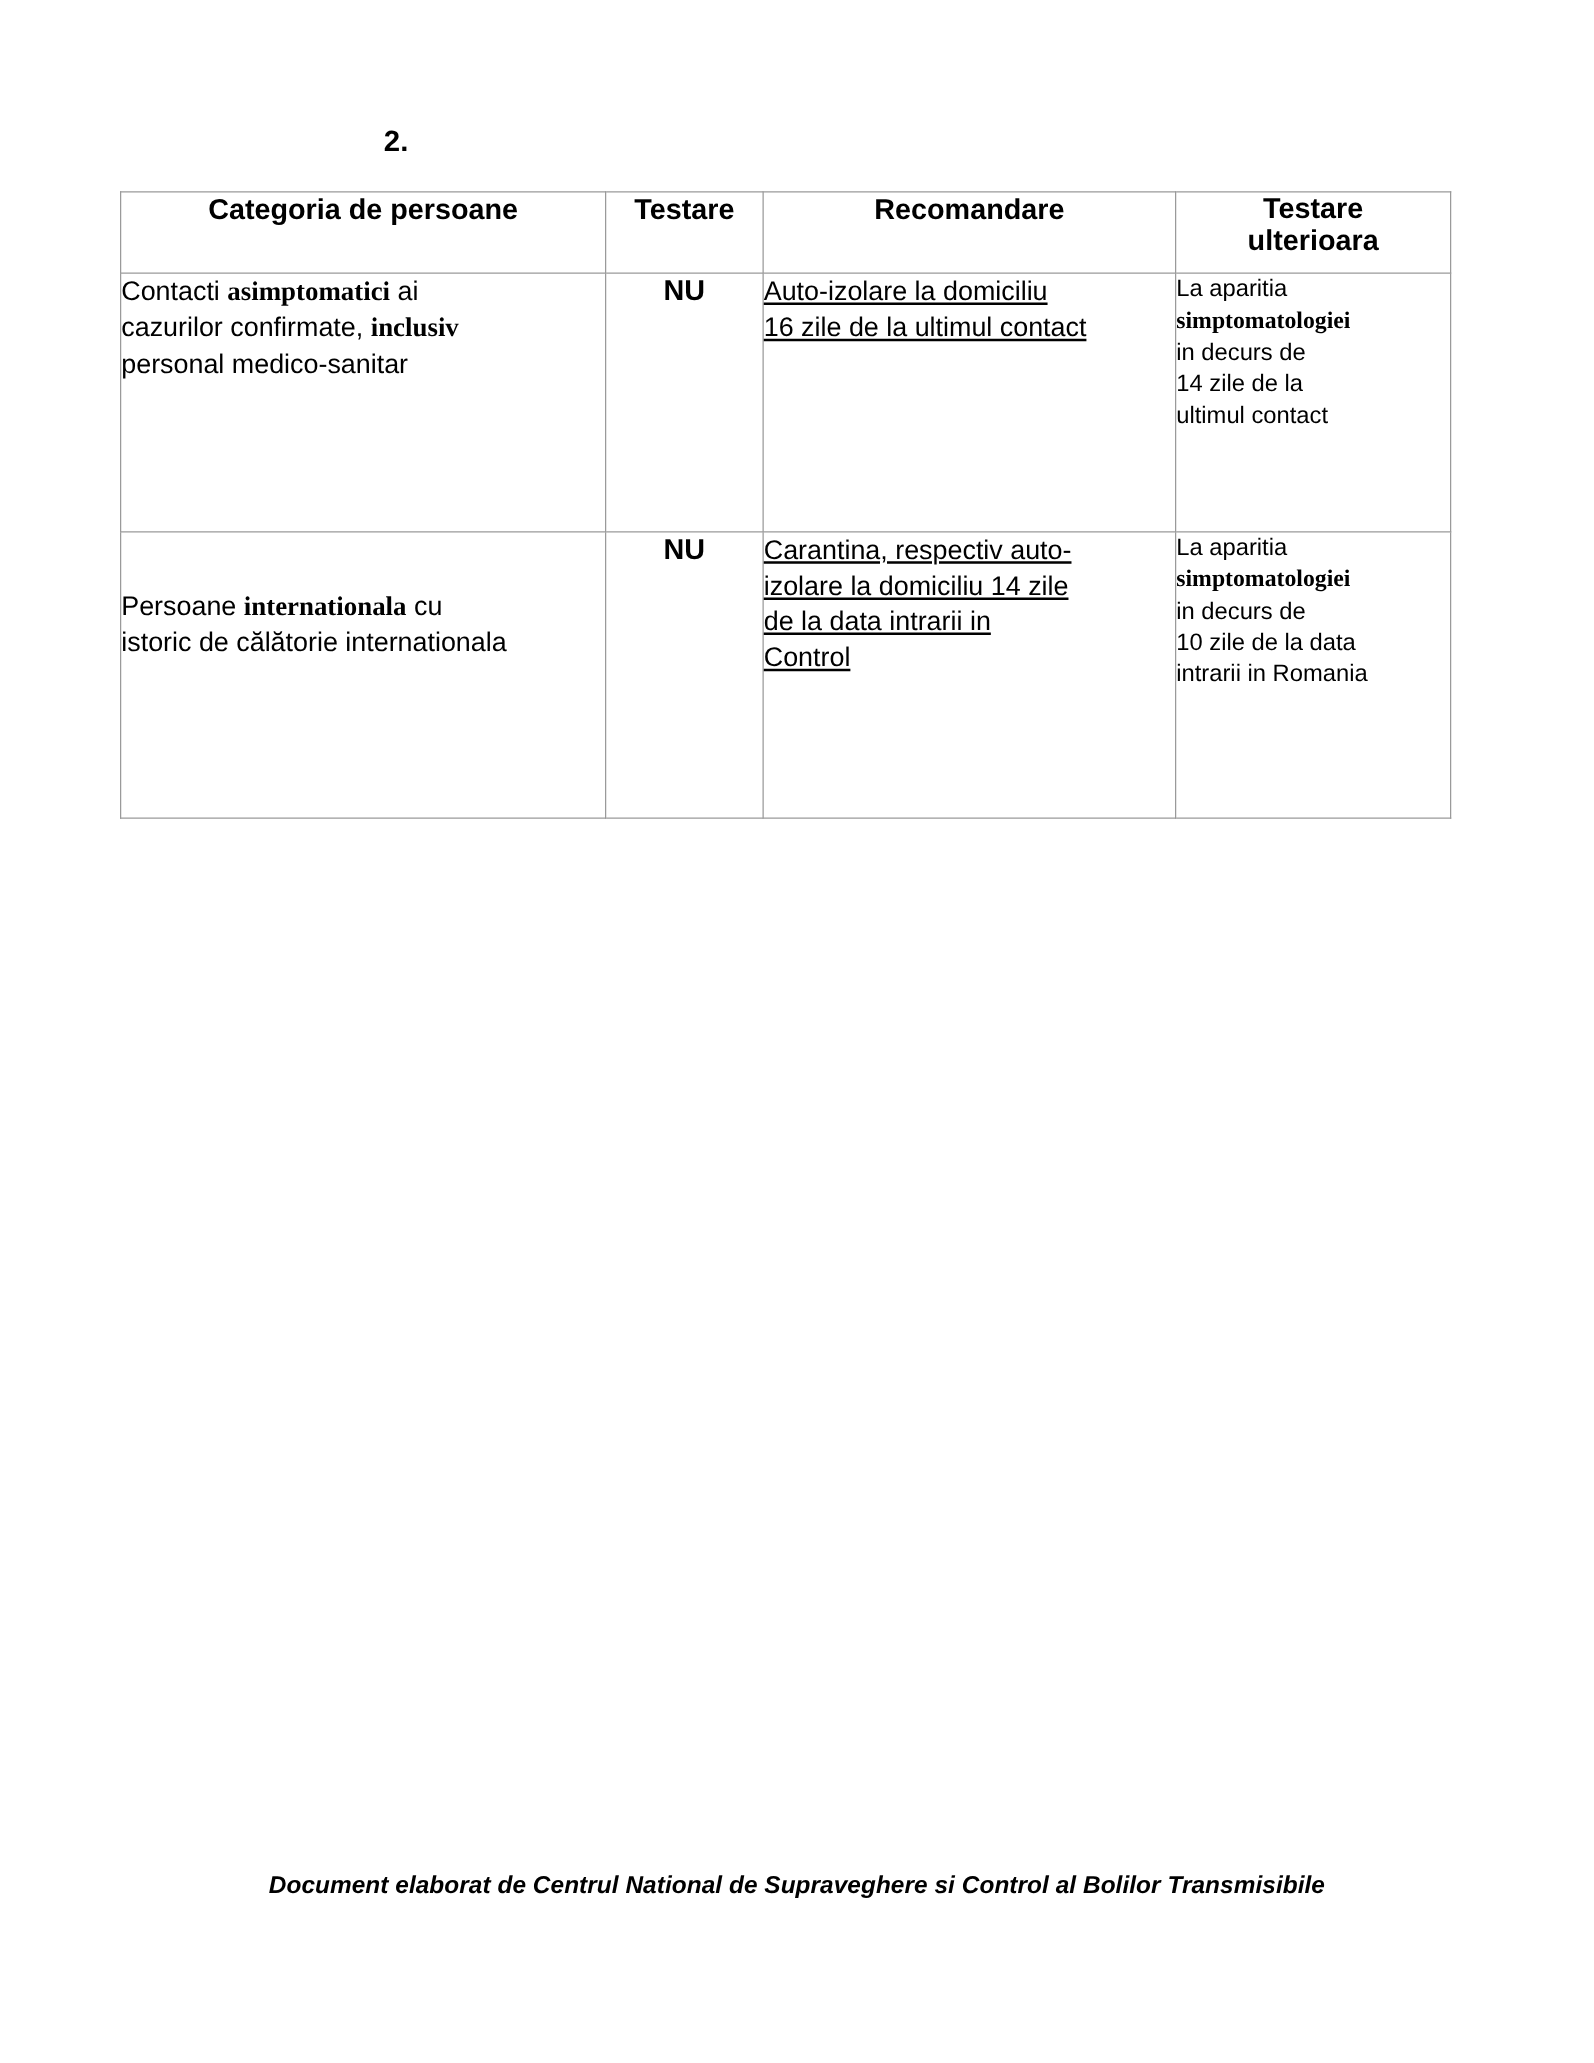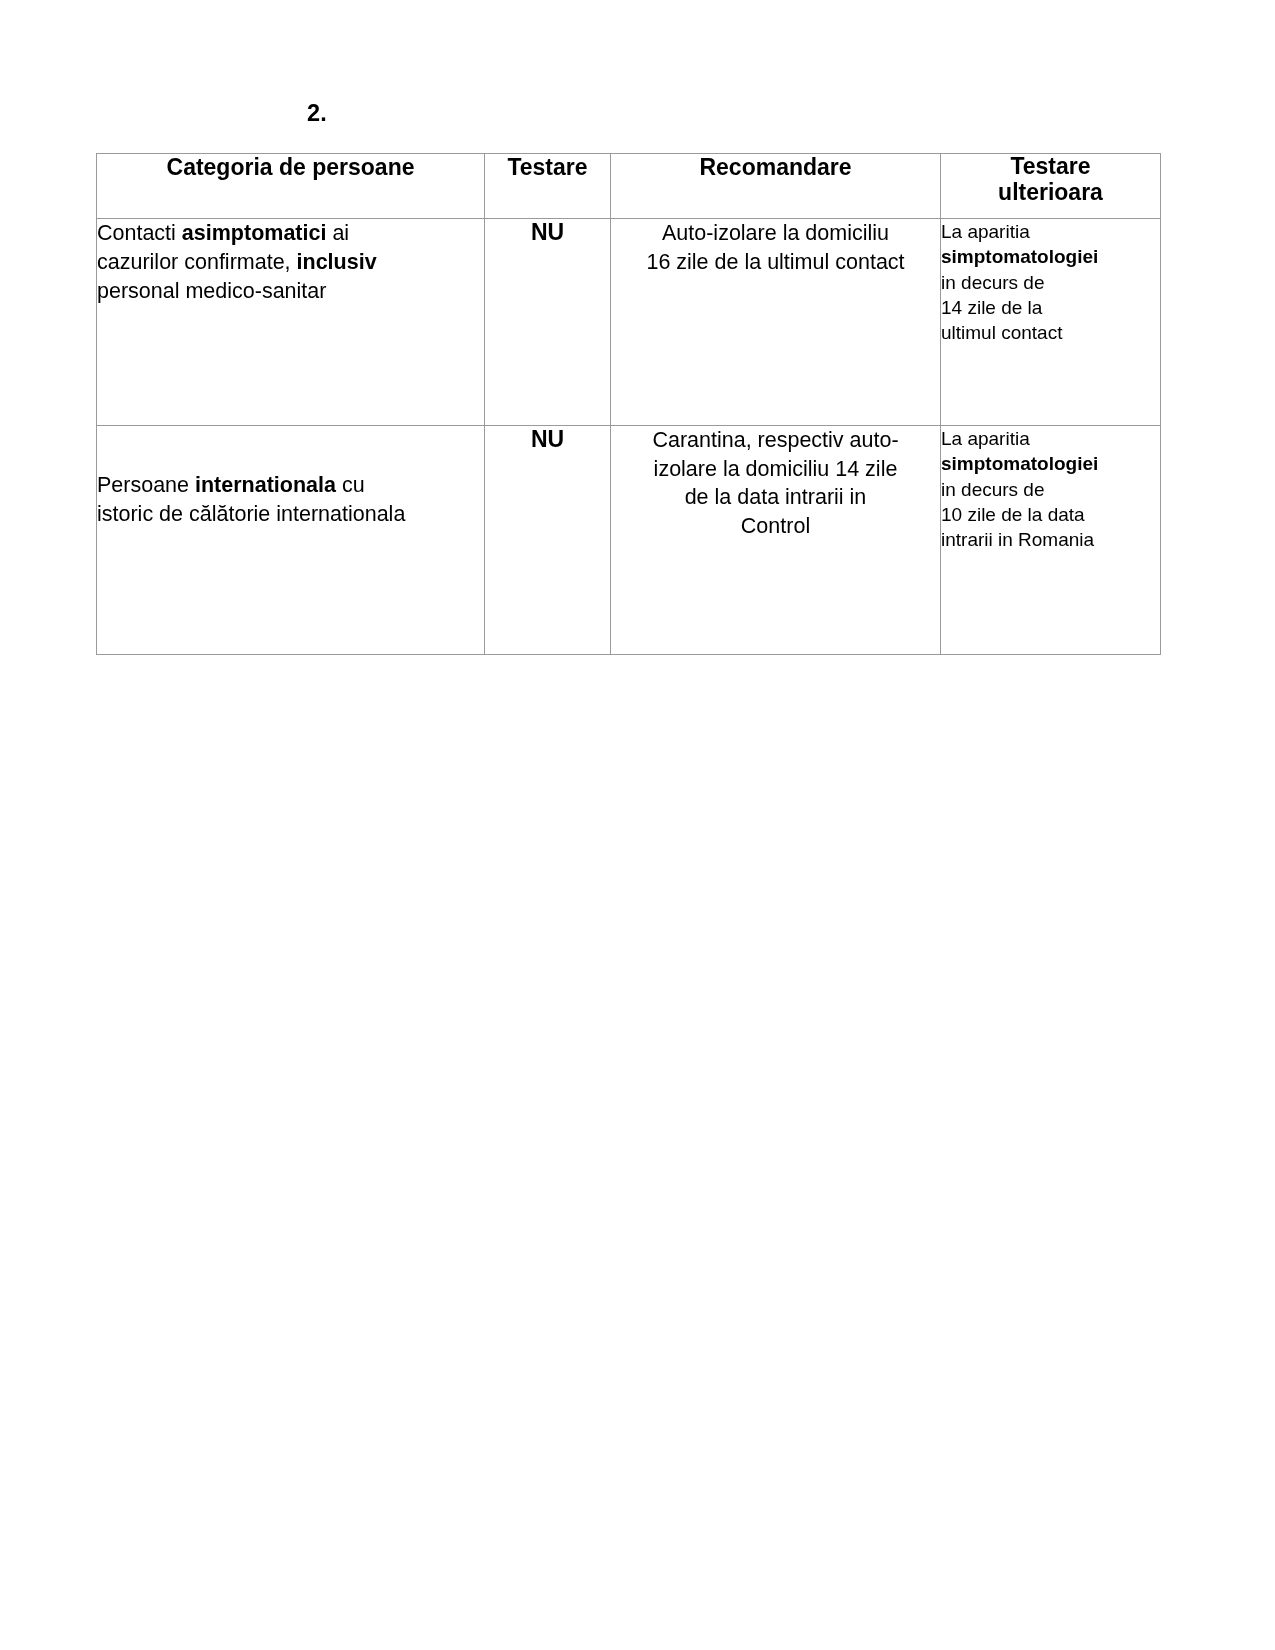--- a/index.html
+++ b/index.html
@@ -96,24 +96,25 @@
   .cell-testare {
     font-size: 23px;
     font-weight: bold;
     text-align: center;
     vertical-align: middle;
     padding: 6px;
   }
   .cell-recom {
     font-size: 21.5px;
     line-height: 1.33;
-    text-align: center;
+    text-align: left;
     vertical-align: middle;
     padding: 10px 14px;
     font-weight: normal;
+    text-decoration: underline;
   }
   .cell-ulterior {
     font-size: 19px;
     line-height: 1.33;
     text-align: left;
     vertical-align: middle;
     padding: 10px 8px;
     font-weight: normal;
   }
 
@@ -124,21 +125,21 @@
 
   .row-2 .cell-cat,
   .row-2 .cell-testare,
   .row-2 .cell-recom,
   .row-2 .cell-ulterior { height: 183px; }
 
   .row-2 .cell-cat {
     padding-top: 45px;
   }
 
-  b, .b { font-weight: bold; }
+  b, .b { font-weight: bold; font-family: Liberation Serif, serif; }
 
   
   .footer {
     position: absolute;
     left: 0;
     top: 1497px;
     width: 1275px;
     text-align: center;
     font-size: 19.5px;
     font-weight: bold;
@@ -212,14 +213,15 @@
           <div class="b">simptomatologiei</div>
           <div>in decurs de</div>
           <div>10 zile de la data</div>
           <div>intrarii in Romania</div>
         </td>
       </tr>
 
     </tbody>
   </table>
 
+  <div class="footer">Document elaborat de Centrul National de Supraveghere si Control al Bolilor Transmisibile</div>
 
 </div>
 
 </body></html>

